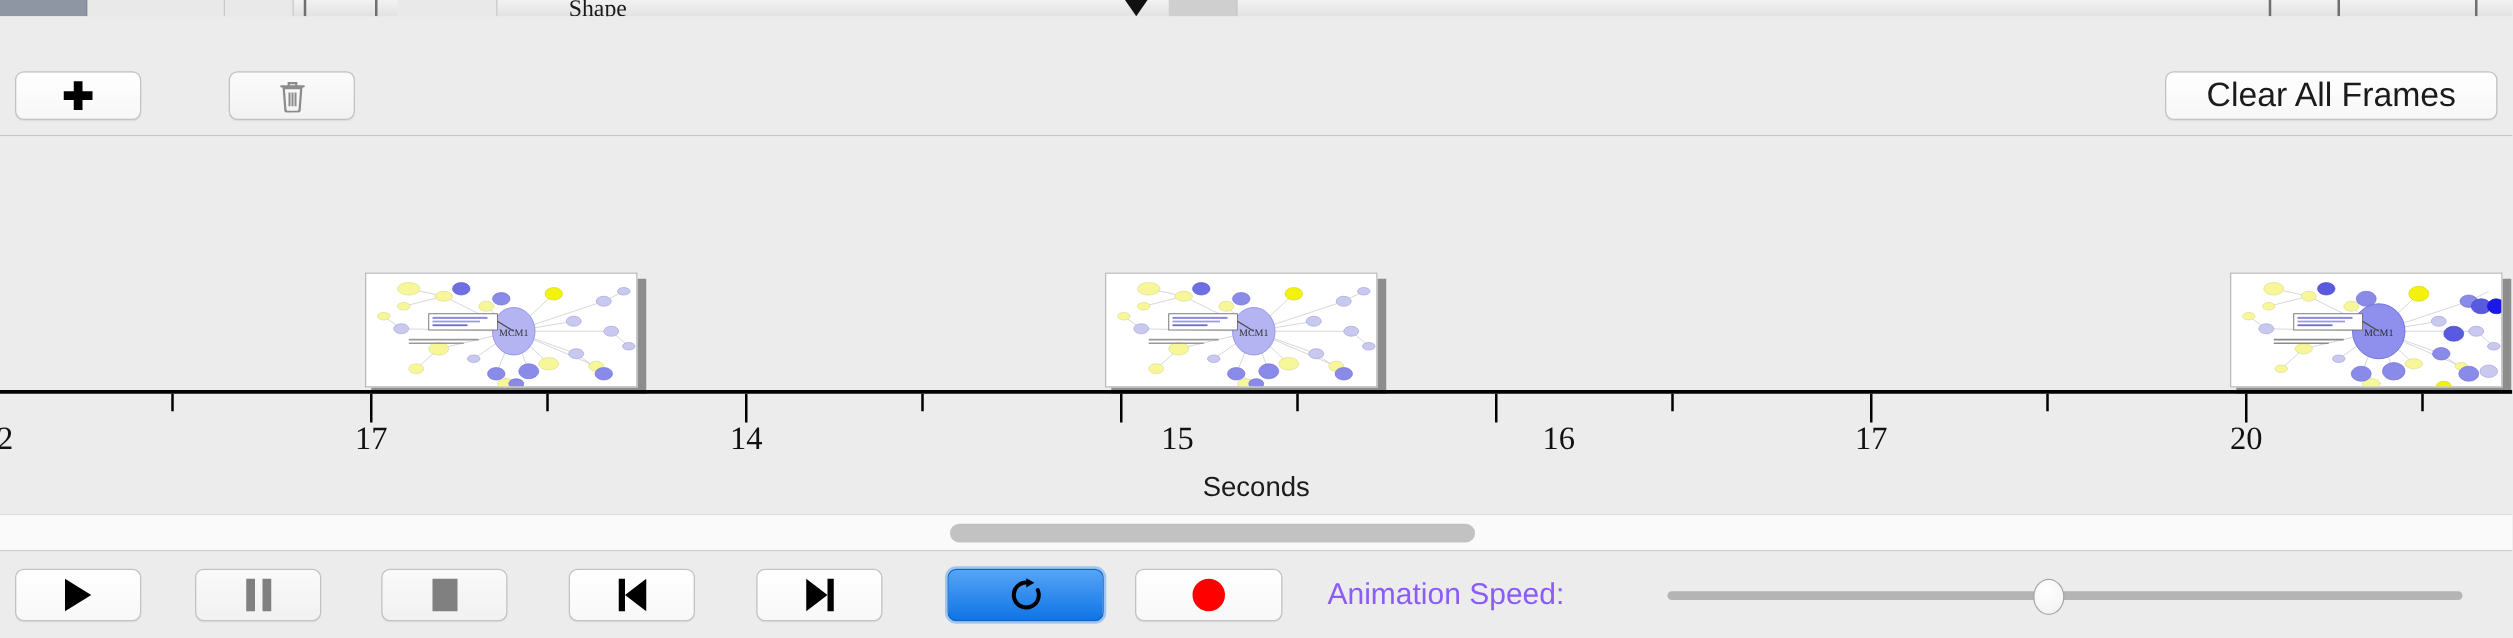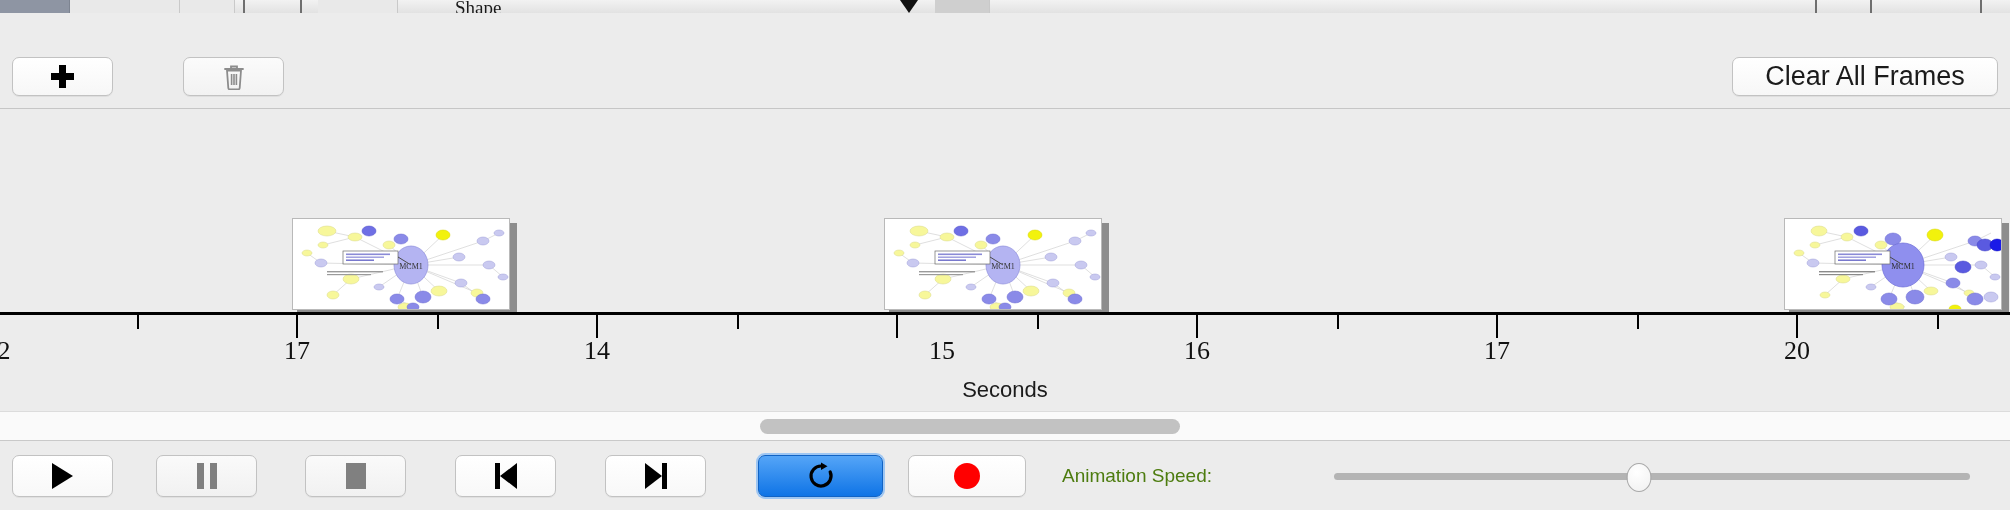--- a/index.html
+++ b/index.html
@@ -170,21 +170,21 @@
   }
   .ico-next u {
     display: block; width: 0; height: 0;
     border-left: 17px solid #000;
     border-top: 13px solid transparent; border-bottom: 13px solid transparent;
   }
   .ico-record { width: 26px; height: 26px; border-radius: 50%; background: #ff0000; }
 
   .speed-label {
     position: absolute; left: 1062px; top: 13px; height: 42px; line-height: 42px;
-    font-size: 19px; color: #4d7c0f; white-space: nowrap;
+    font-size: 24px; color: #8b5cf6; white-space: nowrap;
   }
   .slider {
     position: absolute; left: 1334px; top: 13px; width: 636px; height: 42px;
   }
   .slider .rail {
     position: absolute; left: 0; top: 18px; width: 636px; height: 7px;
     background: #b4b4b4; border-radius: 4px;
   }
   .slider .thumb {
     position: absolute; top: 8px; width: 25px; height: 29px;
@@ -435,21 +435,21 @@
     <div class="tick major" style="left:596px;"></div>
     <div class="tick major" style="left:896px;"></div>
     <div class="tick major" style="left:1196px;"></div>
     <div class="tick major" style="left:1496px;"></div>
     <div class="tick major" style="left:1796px;"></div>
 
     <div class="tick-label" style="left:4px;">2</div>
     <div class="tick-label" style="left:297px;">17</div>
     <div class="tick-label" style="left:597px;">14</div>
     <div class="tick-label" style="left:897px;margin-left:45px;">15</div>
-    <div class="tick-label" style="left:1197px;">16</div>
+    <div class="tick-label" style="left:1247px;">16</div>
     <div class="tick-label" style="left:1497px;">17</div>
     <div class="tick-label" style="left:1797px;">20</div>
 
     <div class="axis-name">Seconds</div>
   </div>
 
   <div class="scroll-track">
     <div class="scroll-thumb" style="left: 760px; width: 420px;"></div>
   </div>
 

